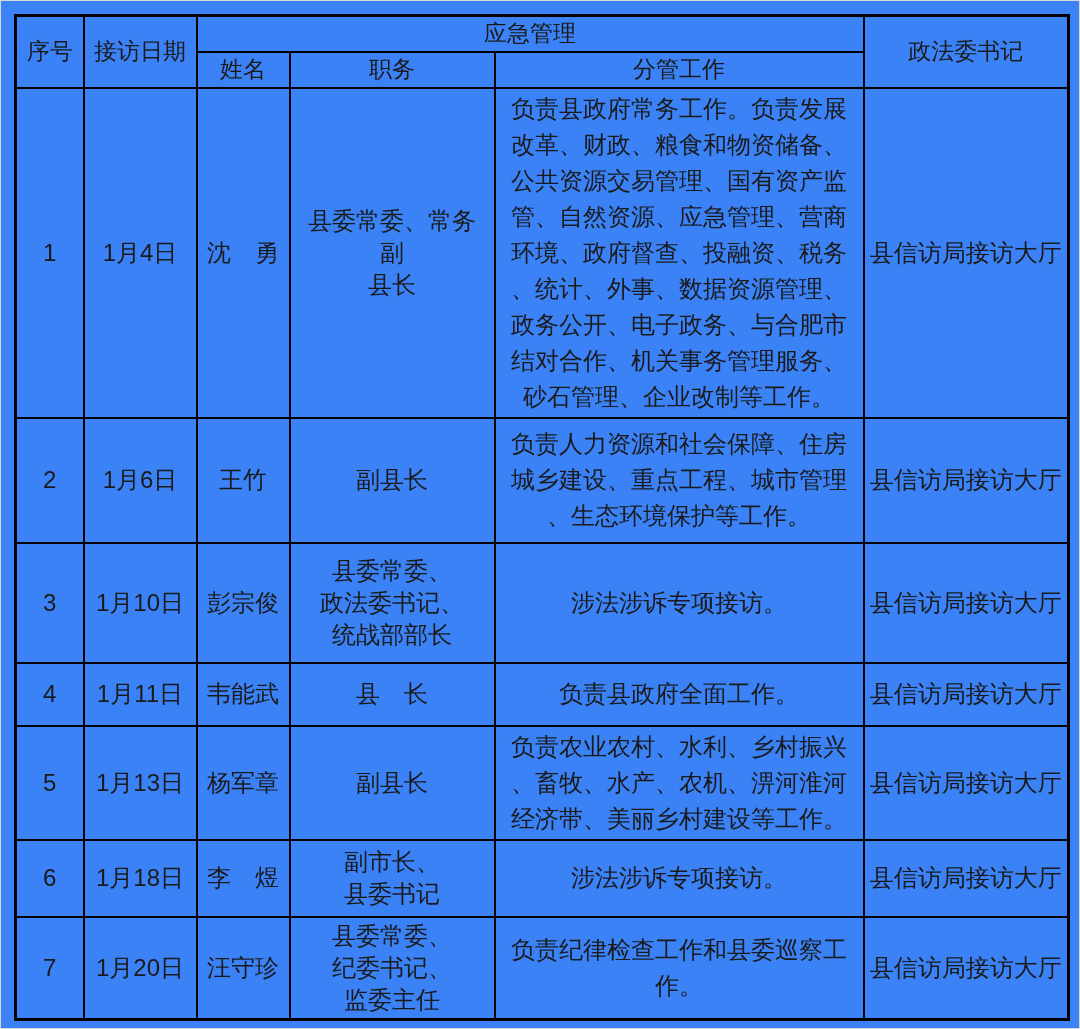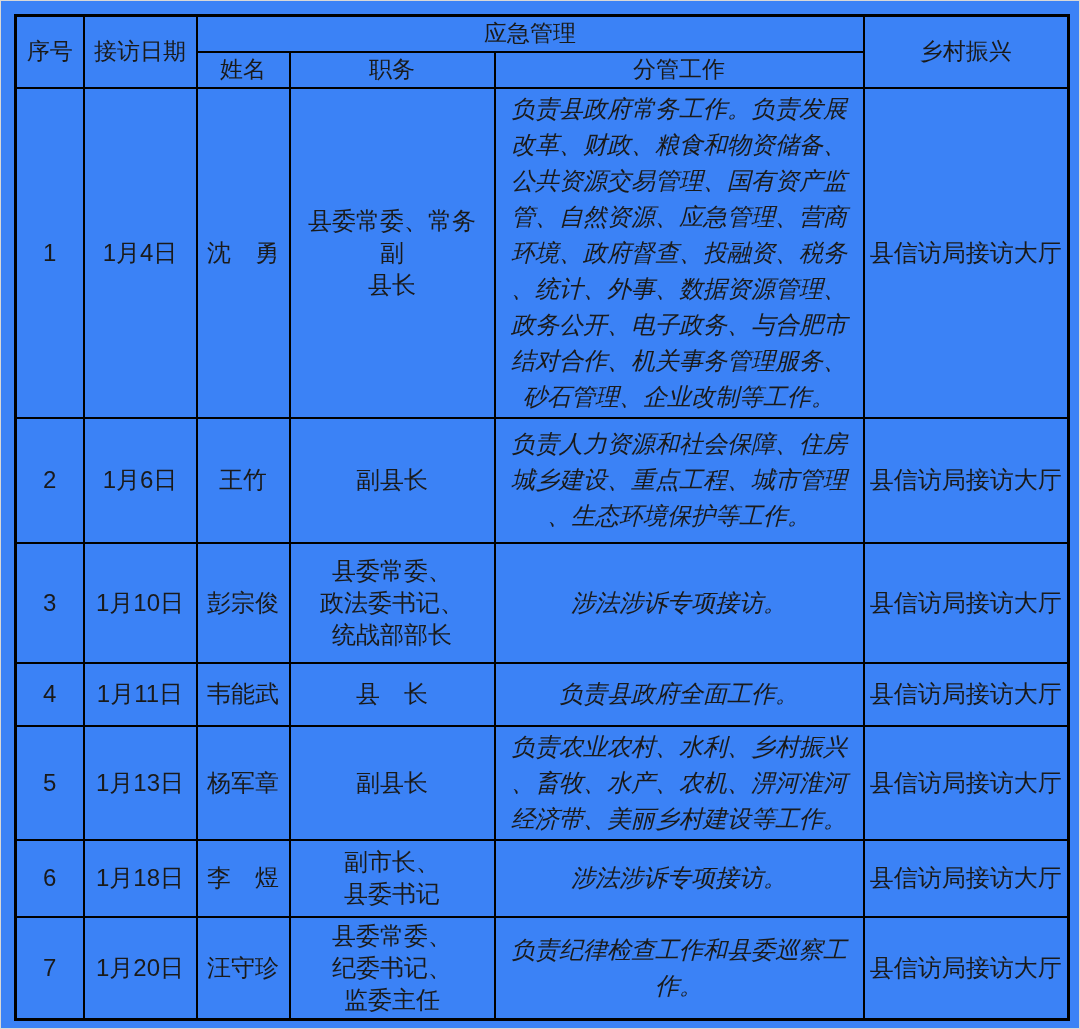--- a/index.html
+++ b/index.html
@@ -40,21 +40,20 @@
     white-space: pre-line;     
     line-height: 32px;
     padding: 2px 11px;
     margin-left: 48px;
   }
   td.duties-cell {
     line-height: 36px;
     word-break: break-all;
     line-break: anywhere;      
     padding: 2px 10px;
-    font-style: italic;
   }
   td.location-cell { white-space: nowrap; padding: 0 2px; }
 </style>
 </head>
 <body>
 
 <div class="page">
   <table class="schedule">
     <colgroup>
       <col style="width:68px">
@@ -62,21 +61,21 @@
       <col style="width:93px">
       <col style="width:205px">
       <col style="width:369px">
       <col style="width:205px">
     </colgroup>
     <tbody>
       <tr style="height:34px">
         <th rowspan="2">序号</th>
         <th rowspan="2">接访日期</th>
         <th colspan="3">应急管理</th>
-        <th rowspan="2">乡村振兴</th>
+        <th rowspan="2">政法委书记</th>
       </tr>
       <tr style="height:32px">
         <th>姓名</th>
         <th>职务</th>
         <th>分管工作</th>
       </tr>
 
       <tr style="height:330px">
         <td class="serial-cell">1</td>
         <td class="date-cell">1月4日</td>

